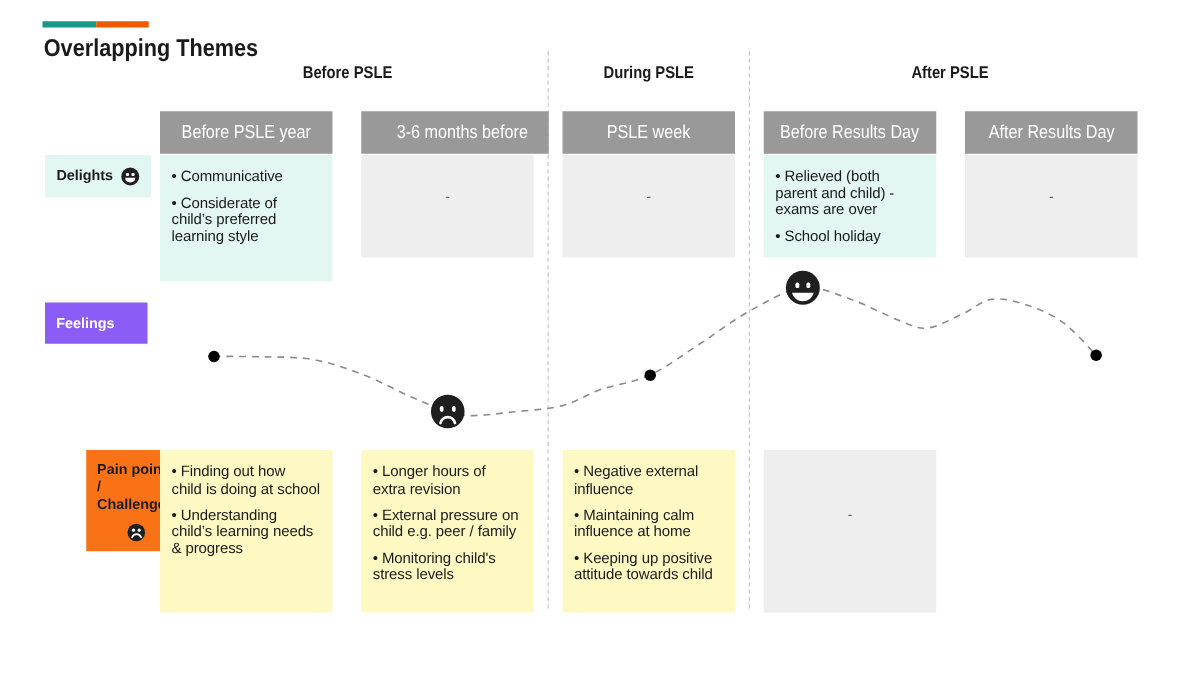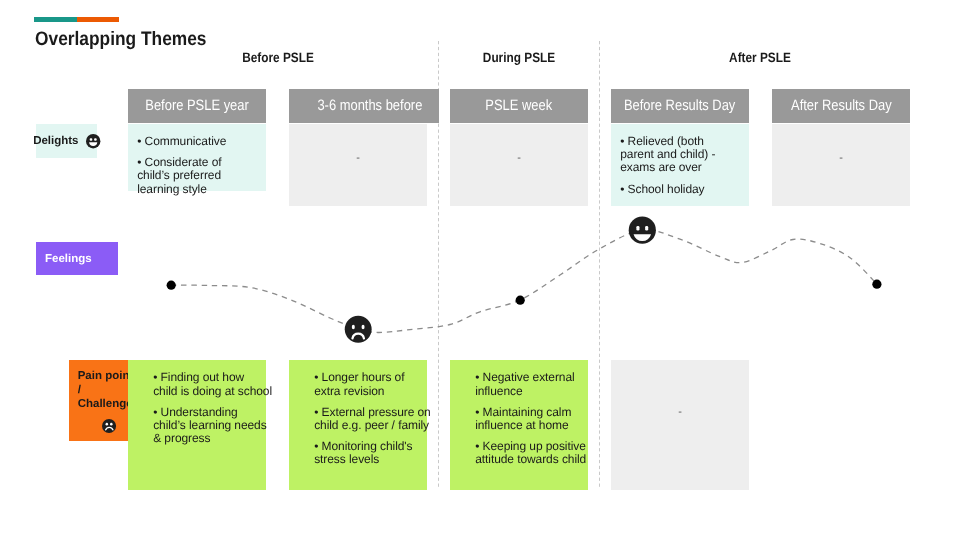--- a/index.html
+++ b/index.html
@@ -24,21 +24,21 @@
   
   .colhead{position:absolute;top:78.3px;height:33.3px;background:#999999;
            color:#ffffff;font-size:15px;display:flex;align-items:center;
            justify-content:center;white-space:nowrap;margin-top:11px;}
   .colhead > span{display:inline-block;transform:scaleX(0.862);}
 
   
   .cell{position:absolute;box-sizing:border-box;}
   .cell.mint{background:#e2f6f2;}
   .cell.grey{background:#eeeeee;}
-  .cell.peach{background:#bef264;padding-left:16px;}
+  .cell.peach{background:#fef9c3;}
   .cell .inner{padding:11.3px 9px 0 9.2px;}
   .bullet{font-size:12px;line-height:13.1px;letter-spacing:-0.08px;color:#1a1a1a;margin-bottom:8px;}
   .bullet .ln{display:block;white-space:nowrap;}
   .bullet .ln:first-child::before{content:"\2022\00a0";}
   .dash{position:absolute;left:0;right:0;text-align:center;font-size:11px;color:#555;}
 
   
   .rowlabel{position:absolute;box-sizing:border-box;}
   .rowlabel.delights{background:#e2f6f2;}
   .rowlabel.feelings{background:#8b5cf6;}
@@ -81,31 +81,31 @@
   <div class="colhead" style="left:450px;width:138px;">
       <span>PSLE week</span>
     </div>
   <div class="colhead" style="left:611px;width:138px;">
       <span>Before Results Day</span>
     </div>
   <div class="colhead" style="left:772px;width:138px;">
       <span>After Results Day</span>
     </div>
 
-  <div class="rowlabel delights" style="left:36px;top:124px;width:61px;height:33.6px;">
+  <div class="rowlabel delights" style="left:36px;top:124px;width:85px;height:33.6px;">
     <span class="txt">Delights</span>
     <svg class="emoji-sm" width="14.4" height="14.4" viewBox="0 0 32 32">
       <circle cx="16" cy="16" r="16" fill="#1f1f1f"></circle>
       <rect x="8.2" y="9.6" width="5.8" height="5.6" rx="2.2" fill="#fff"></rect>
       <rect x="18.0" y="9.6" width="5.8" height="5.6" rx="2.2" fill="#fff"></rect>
       <path d="M6.9 18.4 H25.1 A9.14 9.14 0 0 1 6.9 18.4 Z" fill="#fff"></path>
     </svg>
   </div>
 
-  <div class="cell mint" style="left:128px;top:124px;width:138px;height:67px;">
+  <div class="cell mint" style="left:128px;top:124px;width:138px;height:101px;">
     <div class="inner">
       <div class="bullet">
           <span class="ln">Communicative</span>
         </div>
       <div class="bullet">
           <span class="ln">Considerate of</span>
           <span class="ln">child’s preferred</span>
           <span class="ln">learning style</span>
         </div>
     </div>

